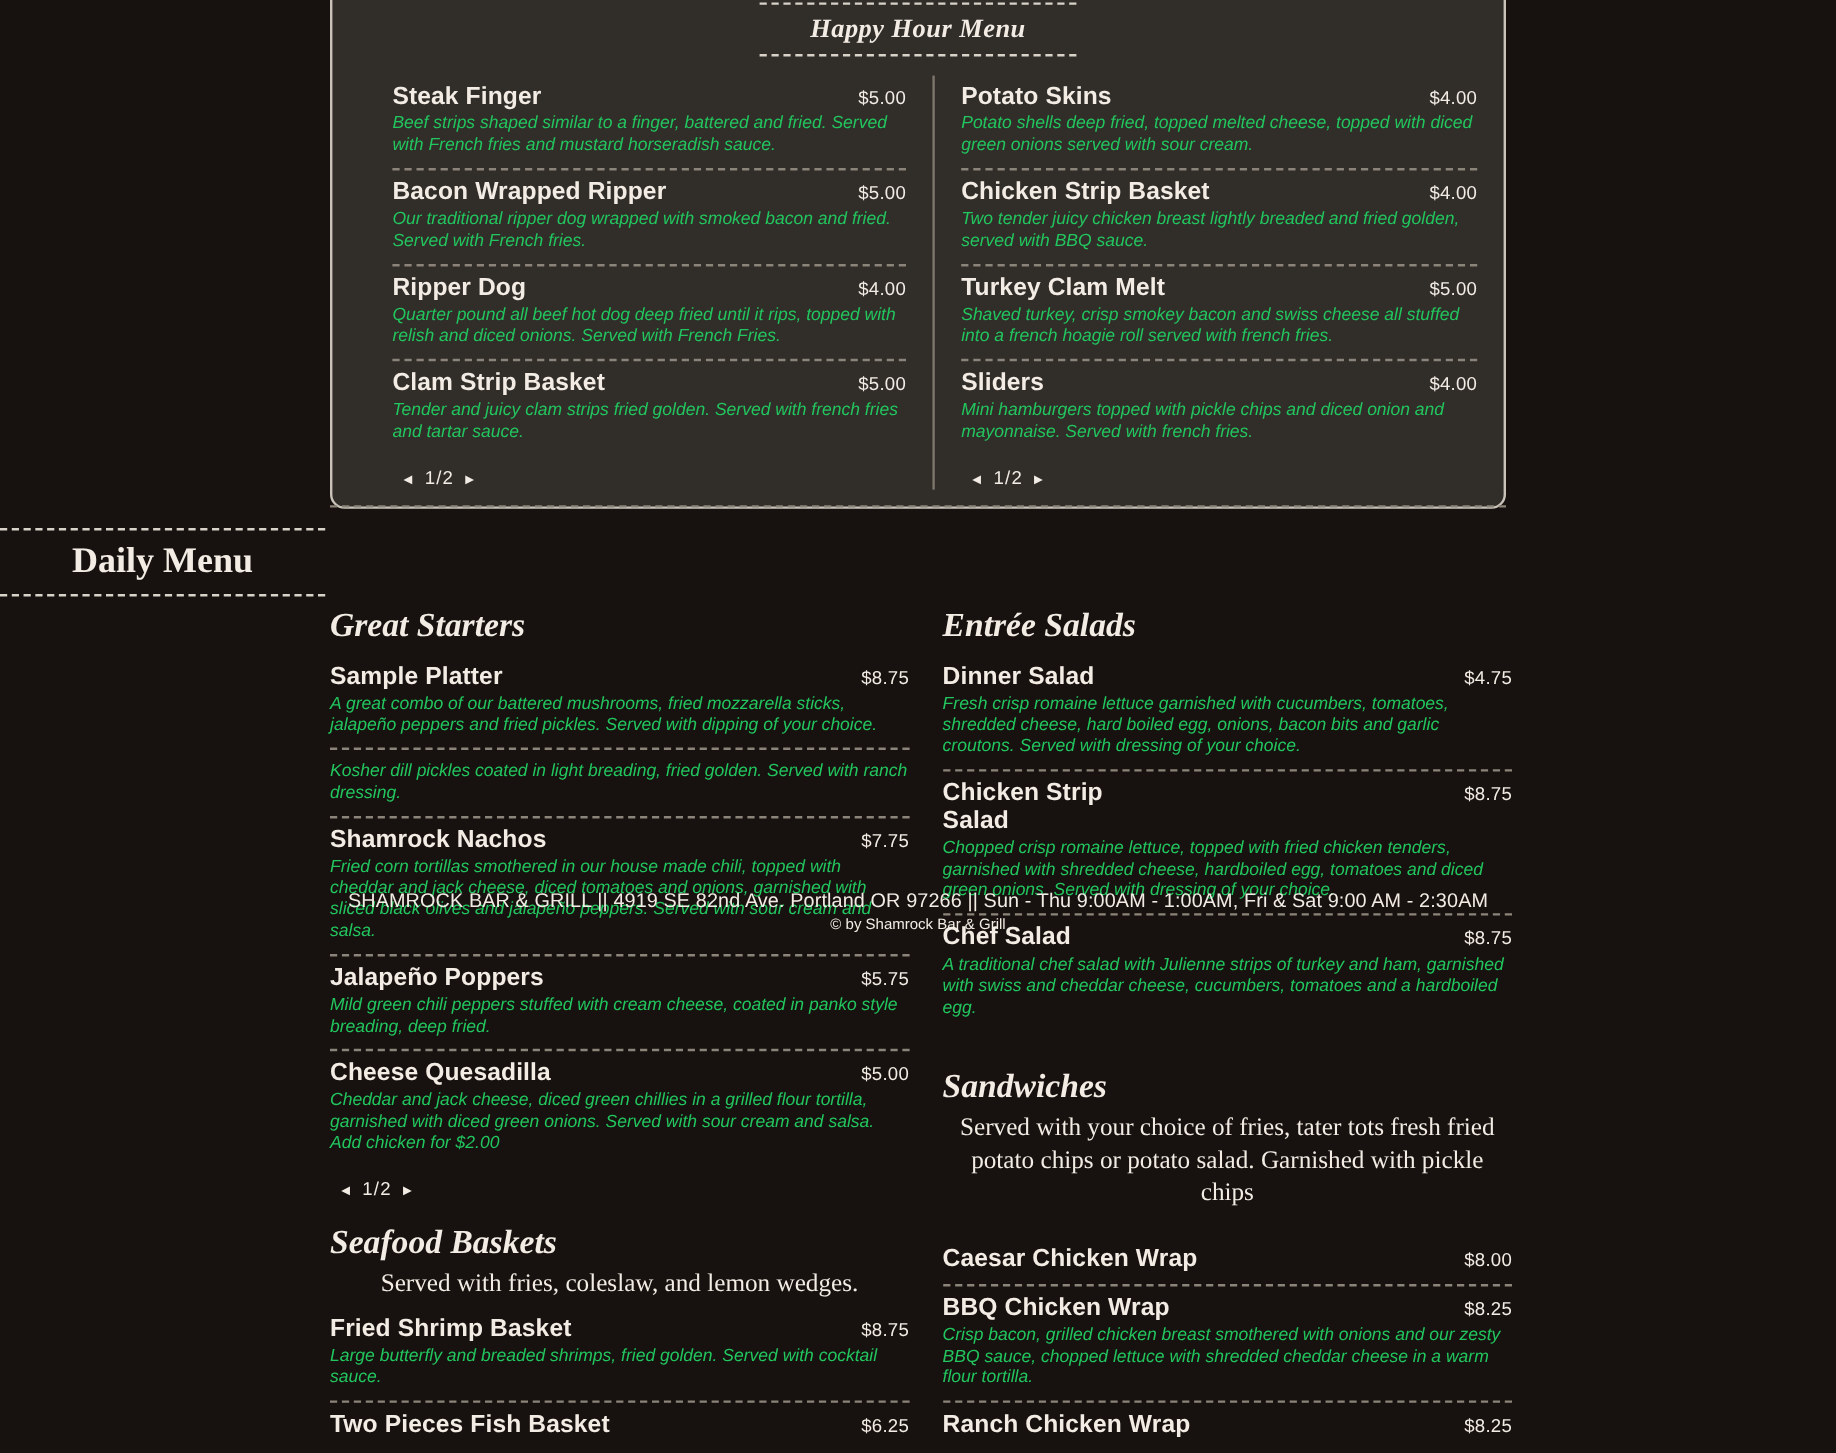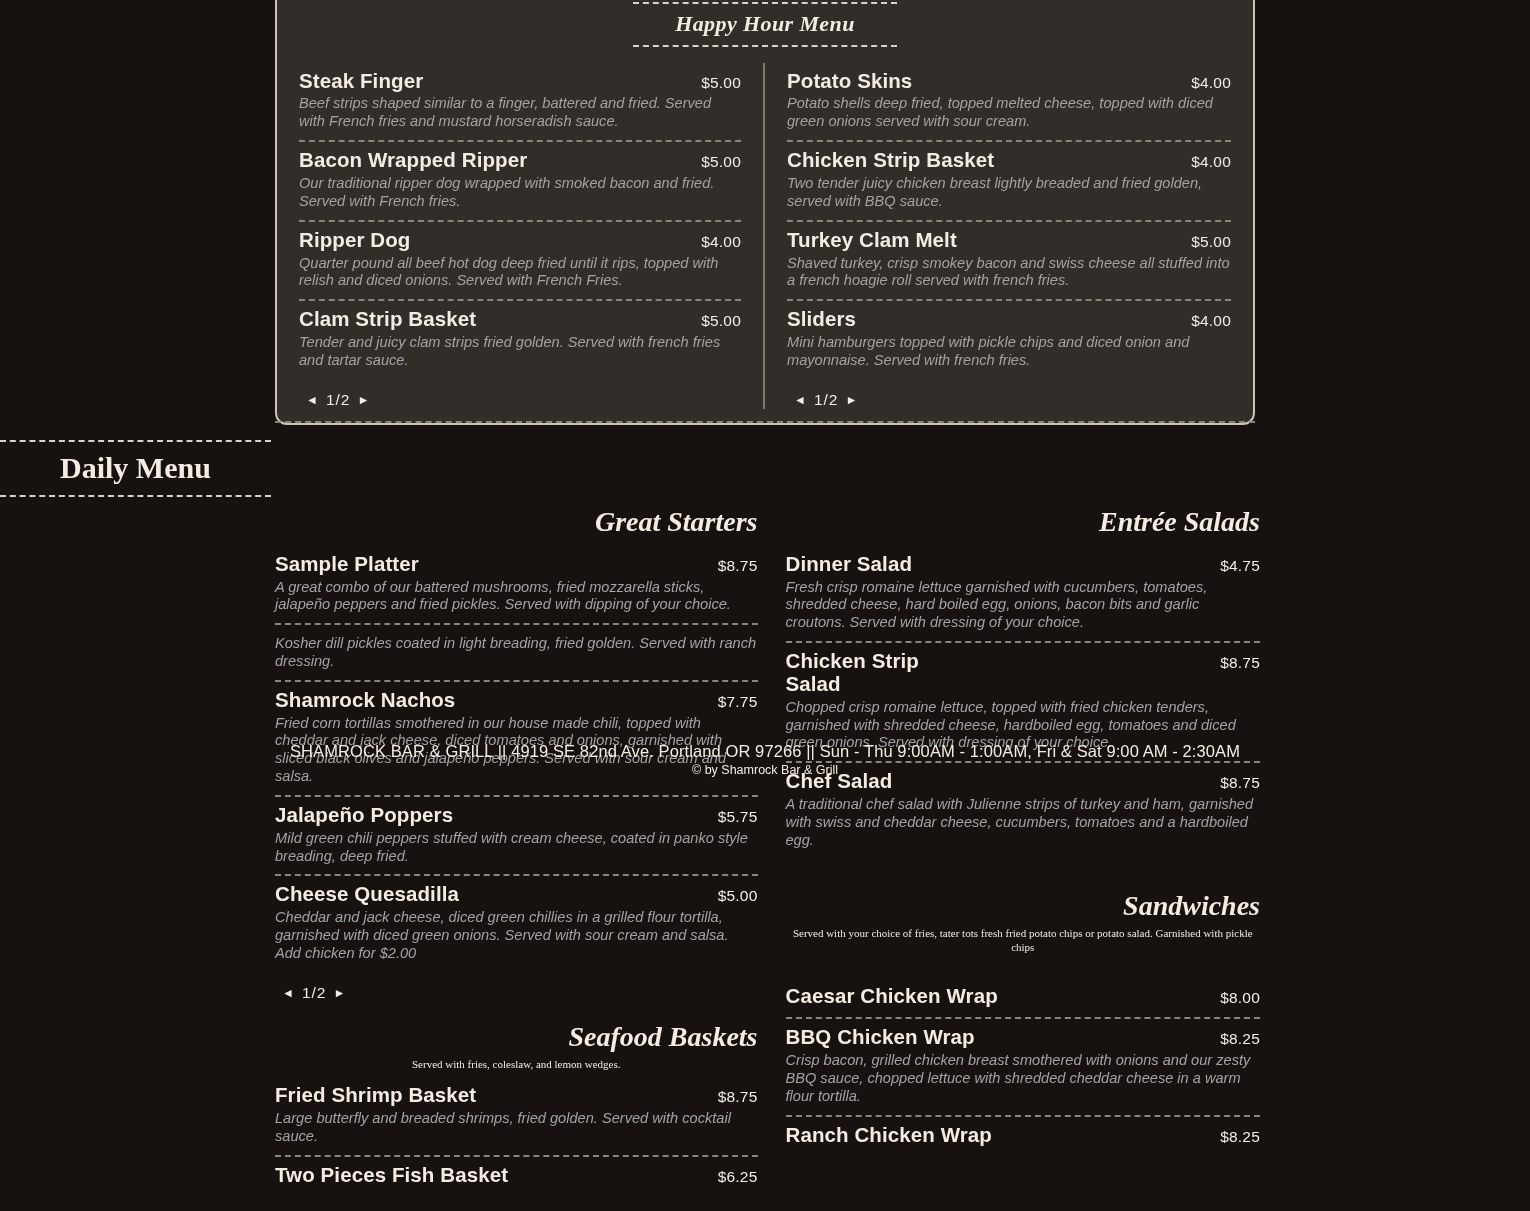--- a/index.html
+++ b/index.html
@@ -39,20 +39,21 @@
     letter-spacing: .4px;
     padding: 6px 42px 7px 42px;
     border-top: 2px dashed #d8d2c8;
     border-bottom: 2px dashed #d8d2c8;
     line-height: 1.25;
   }
 
   .hh-cols {
     display: flex;
     margin-top: 16px;
+    margin-left: 28px;
   }
   .hh-col {
     width: 50%;
     padding: 0 22px;
   }
   .hh-col.left { border-right: 2px solid #7d766c; }
 
   
   .item {
     padding: 7px 0 9px 0;
@@ -76,21 +77,21 @@
     font-size: 15.5px;
     white-space: nowrap;
     flex-shrink: 0;
     letter-spacing: .2px;
   }
   .item-desc {
     font-style: italic;
     font-size: 14.6px;
     line-height: 1.22;
     margin-top: 3px;
-    color: #a3a3a3;
+    color: #22c55e;
   }
 
   
   .pager {
     text-align: left;
     font-size: 15.5px;
     letter-spacing: 1px;
     padding-top: 11px;
   }
   .pager .arrow {
@@ -137,27 +138,27 @@
   }
   .daily-col { width: 50%; }
   .daily-col.left  { padding-right: 10px; }
   .daily-col.right { padding-left: 18px; }
 
   .sec-title {
     font-family: "Liberation Serif", serif;
     font-weight: bold;
     font-style: italic;
     font-size: 28px;
-    text-align: right;
+    text-align: left;
     margin-bottom: 7px;
     line-height: 1.2;
   }
   .sec-sub {
     font-family: "Liberation Serif", serif;
-    font-size: 11px;
+    font-size: 21px;
     text-align: center;
     line-height: 1.28;
     margin: -3px 0 6px 0;
   }
   .sec-gap { height: 30px; }
   .sec-gap-sm { height: 18px; }
 
   
   .footer-bar {
     position: absolute;

